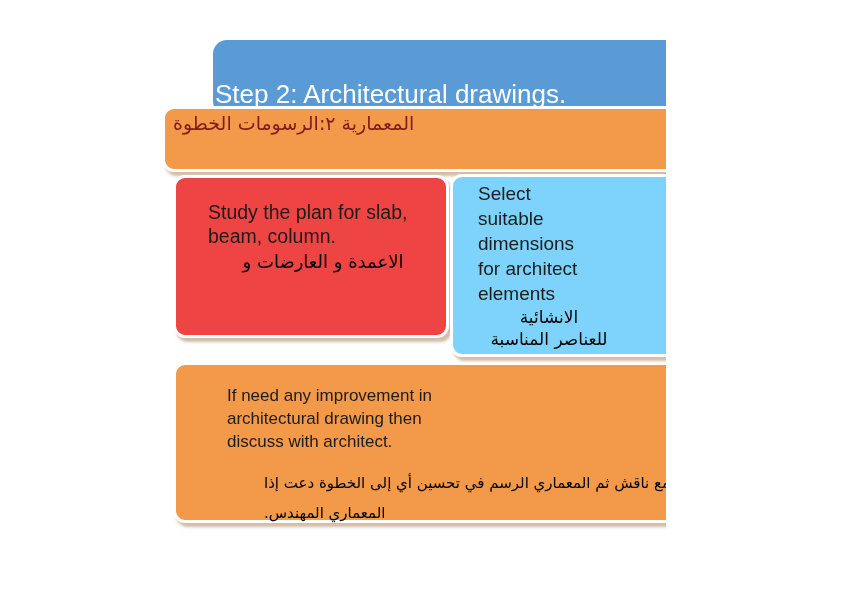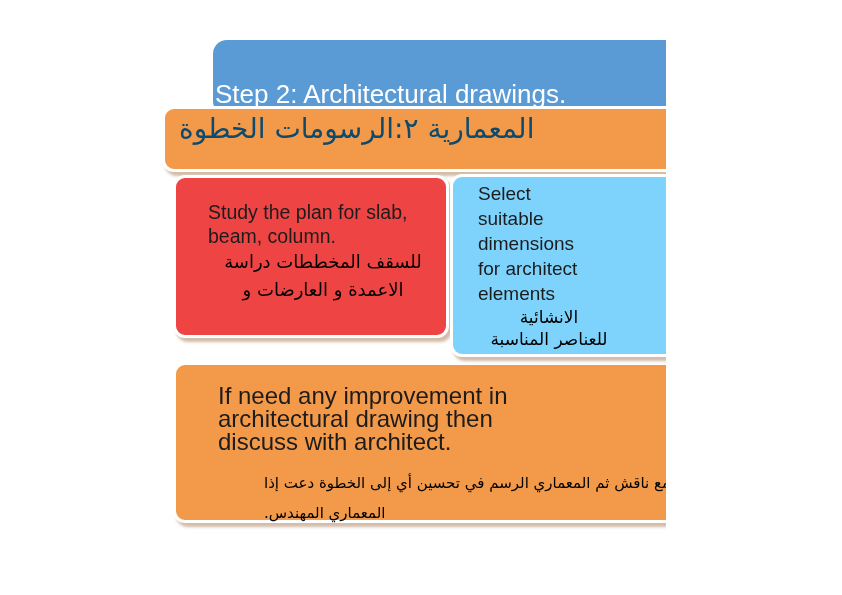--- a/index.html
+++ b/index.html
@@ -31,23 +31,23 @@
     border: 3px solid #ffffff;
     border-radius: 12px;
     box-shadow: 3px 4px 3px rgba(168, 122, 82, 0.5);
   }
   .banner-orange {
     left: 162px; top: 106px;
     width: 545px; height: 66px;
     z-index: 2;
   }
   .banner-orange .title-ar {
-    padding: 3px 0 0 14px;
-    font-size: 28px;
-    color: #0c4a6e;
+    padding: 3px 0 0 8px;
+    font-size: 19px;
+    color: #7f1d1d;
   }
   .box-study {
     left: 173px; top: 175px;
     width: 276px; height: 163px;
     z-index: 2;
   }
   .box-study .en-block { padding: 22px 0 0 32px; font-size: 19.5px; line-height: 24px; }
   .box-study .ar-block { font-size: 18px; line-height: 28px; text-align: center; padding: 0 6px 0 30px; }
   .box-select {
     left: 450px; top: 174px;
@@ -55,21 +55,21 @@
     z-index: 3;
   }
   .box-select .inner { margin: 4px 0 0 25px; width: 142px; }
   .box-select .en-block { font-size: 19px; line-height: 25px; }
   .box-select .ar-block { font-size: 17px; line-height: 22px; text-align: center; }
   .box-improve {
     left: 173px; top: 362px;
     width: 607px; height: 161px;
     z-index: 1;
   }
-  .box-improve .en-block { padding: 19px 0 0 42px; font-size: 24px; line-height: 23px; }
+  .box-improve .en-block { padding: 19px 0 0 42px; font-size: 17px; line-height: 23px; margin-left: 9px; }
   .box-improve .ar-block { padding: 15px 0 0 88px; font-size: 15px; line-height: 30px; text-align: left; }
   .en-line { white-space: nowrap; }
   .ar {
     font-family: "DejaVu Sans", sans-serif;
     direction: ltr;
     color: #000000;
   }
 </style>
 </head>
 <body>
@@ -83,21 +83,20 @@
   <div class="obox banner-orange" style="background-color: rgb(243, 153, 74);">
     <div class="title-ar ar"><span dir="ltr">الخطوة</span> <span dir="ltr">٢:الرسومات</span> <span dir="ltr">المعمارية</span></div>
   </div>
 
   <div class="obox box-study" style="background-color: #ef4444;">
     <div class="en-block">
       <div class="en-line">Study the plan for slab,</div>
       <div class="en-line">beam, column.</div>
     </div>
     <div class="ar-block ar">
-      <div><span dir="ltr">دراسة</span> <span dir="ltr">المخططات</span> <span dir="ltr">للسقف</span></div>
       <div><span dir="ltr">و</span> <span dir="ltr">العارضات</span> <span dir="ltr">و</span> <span dir="ltr">الاعمدة</span></div>
     </div>
   </div>
 
   <div class="obox box-select" style="background-color: #7dd3fc;">
     <div class="inner">
       <div class="en-block">
         <div class="en-line">Select</div>
         <div class="en-line">suitable</div>
         <div class="en-line">dimensions</div>

